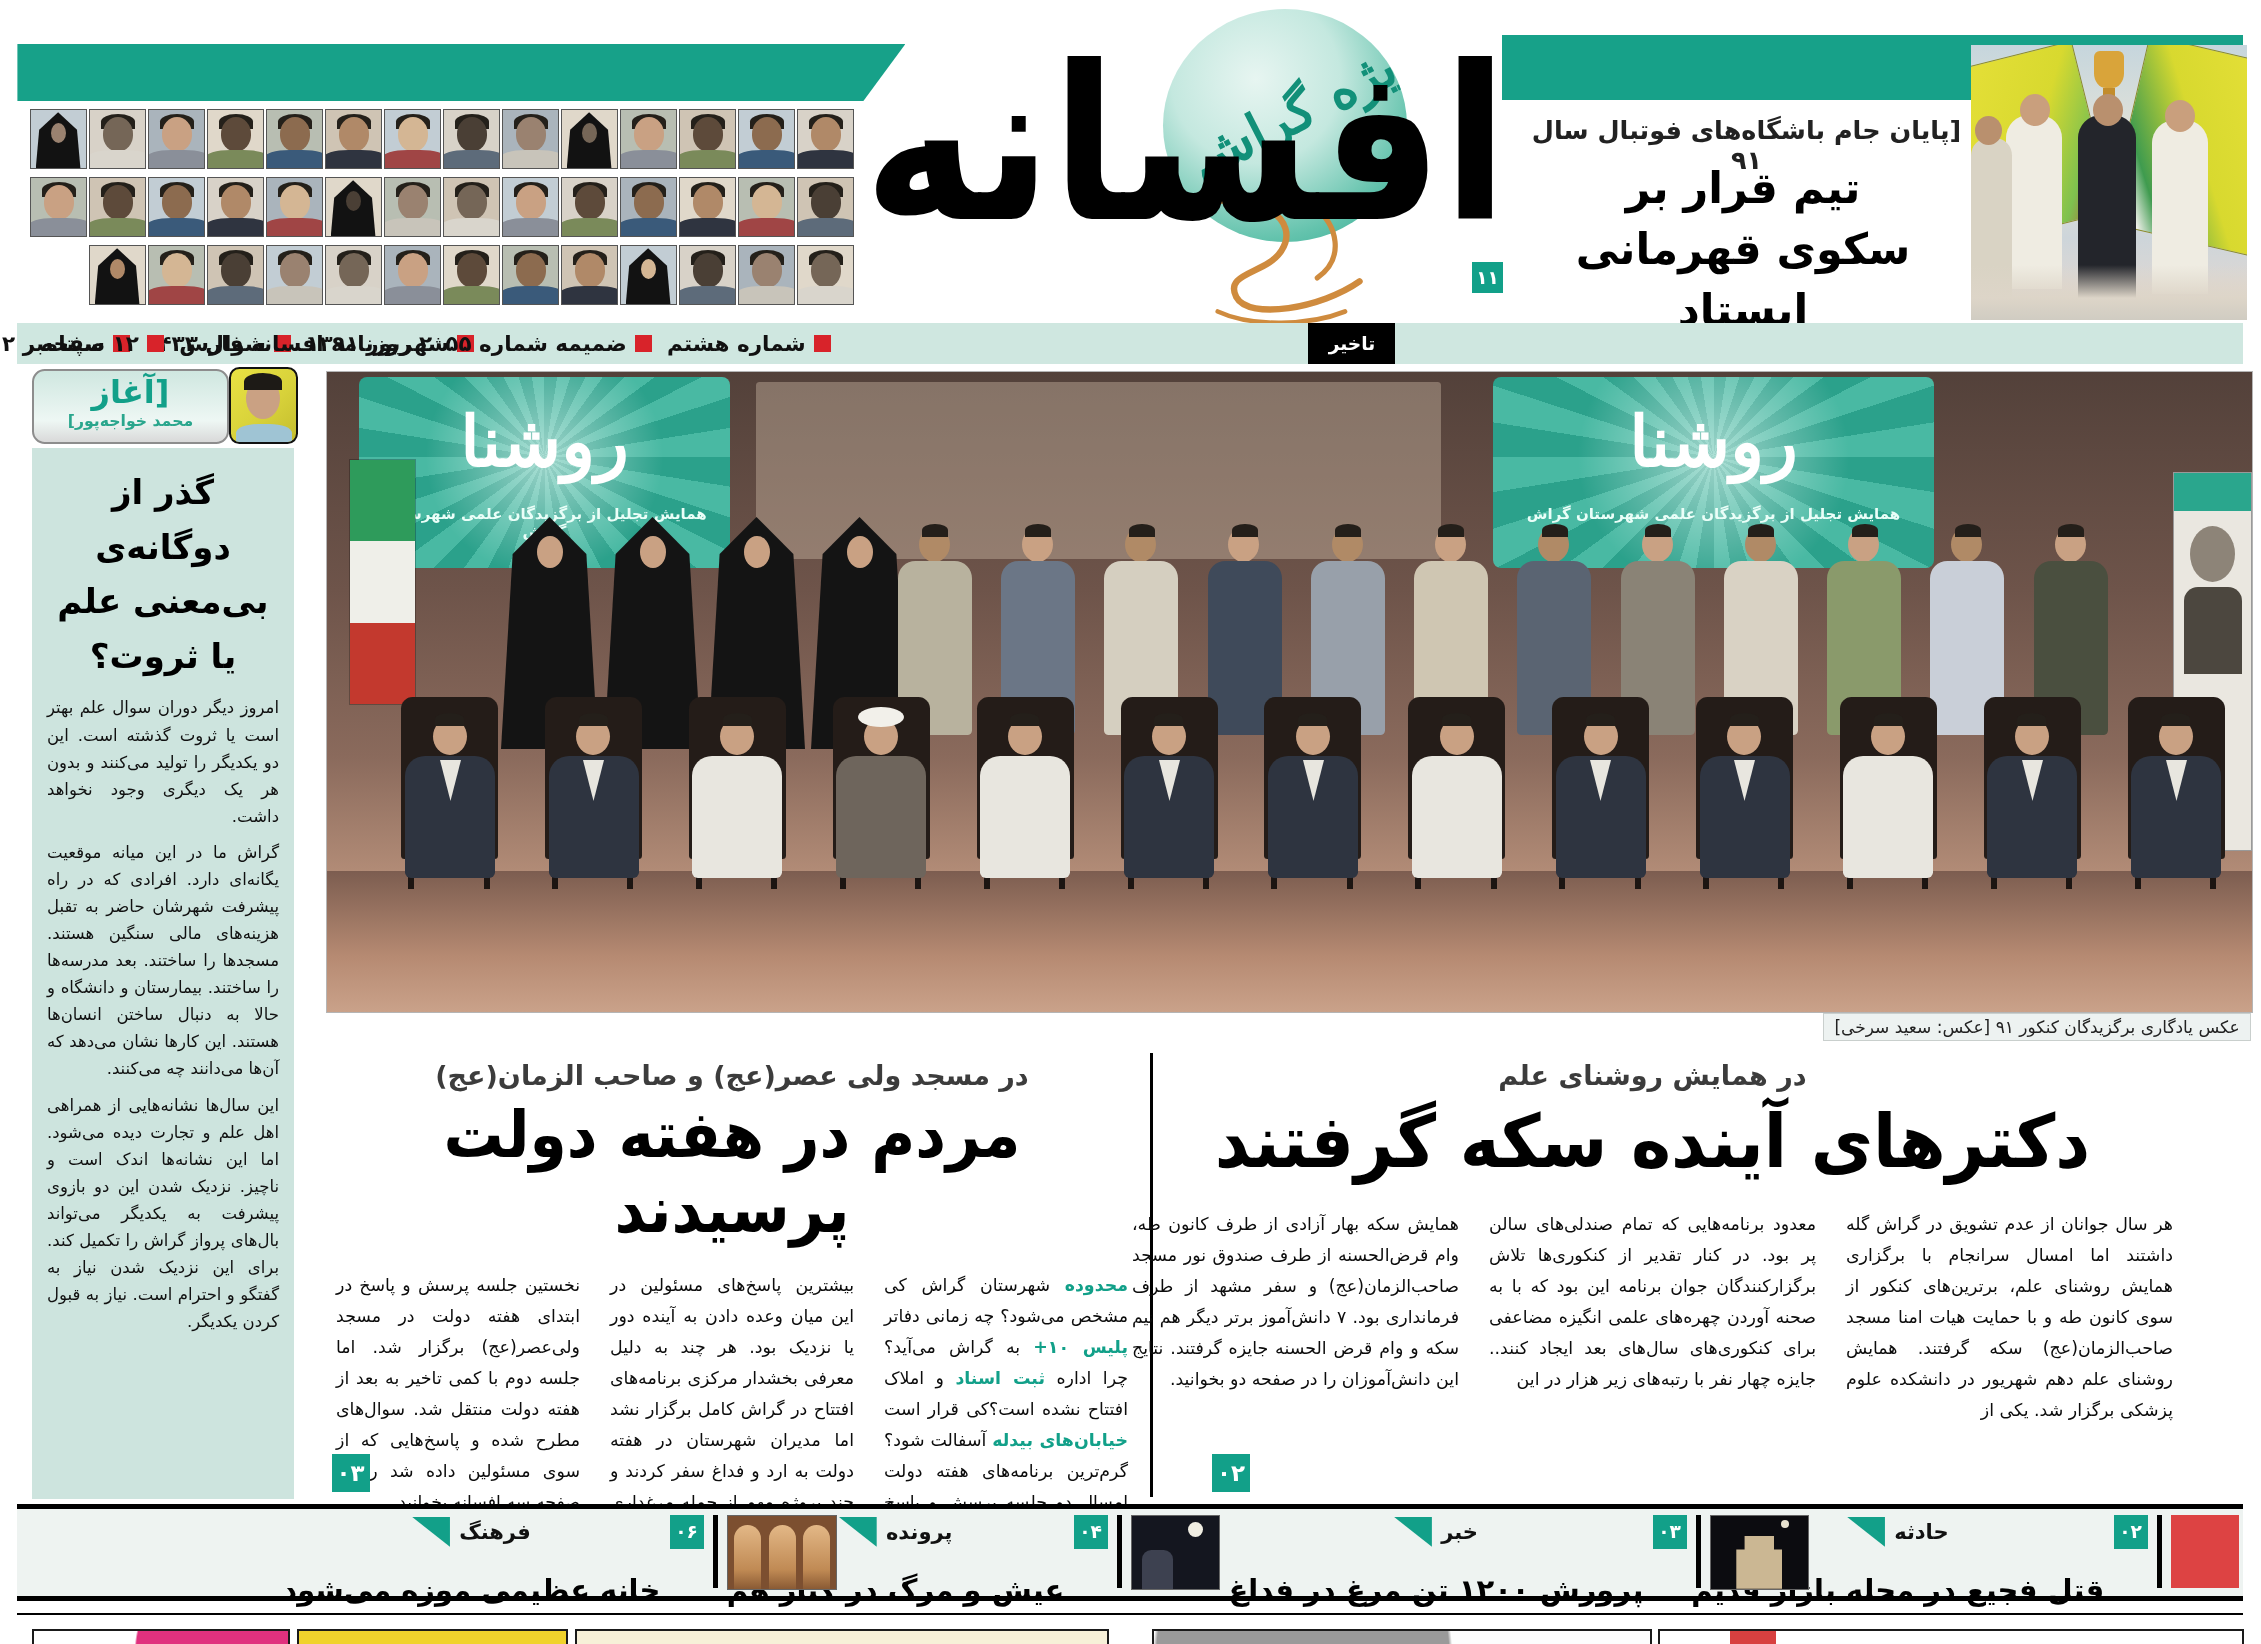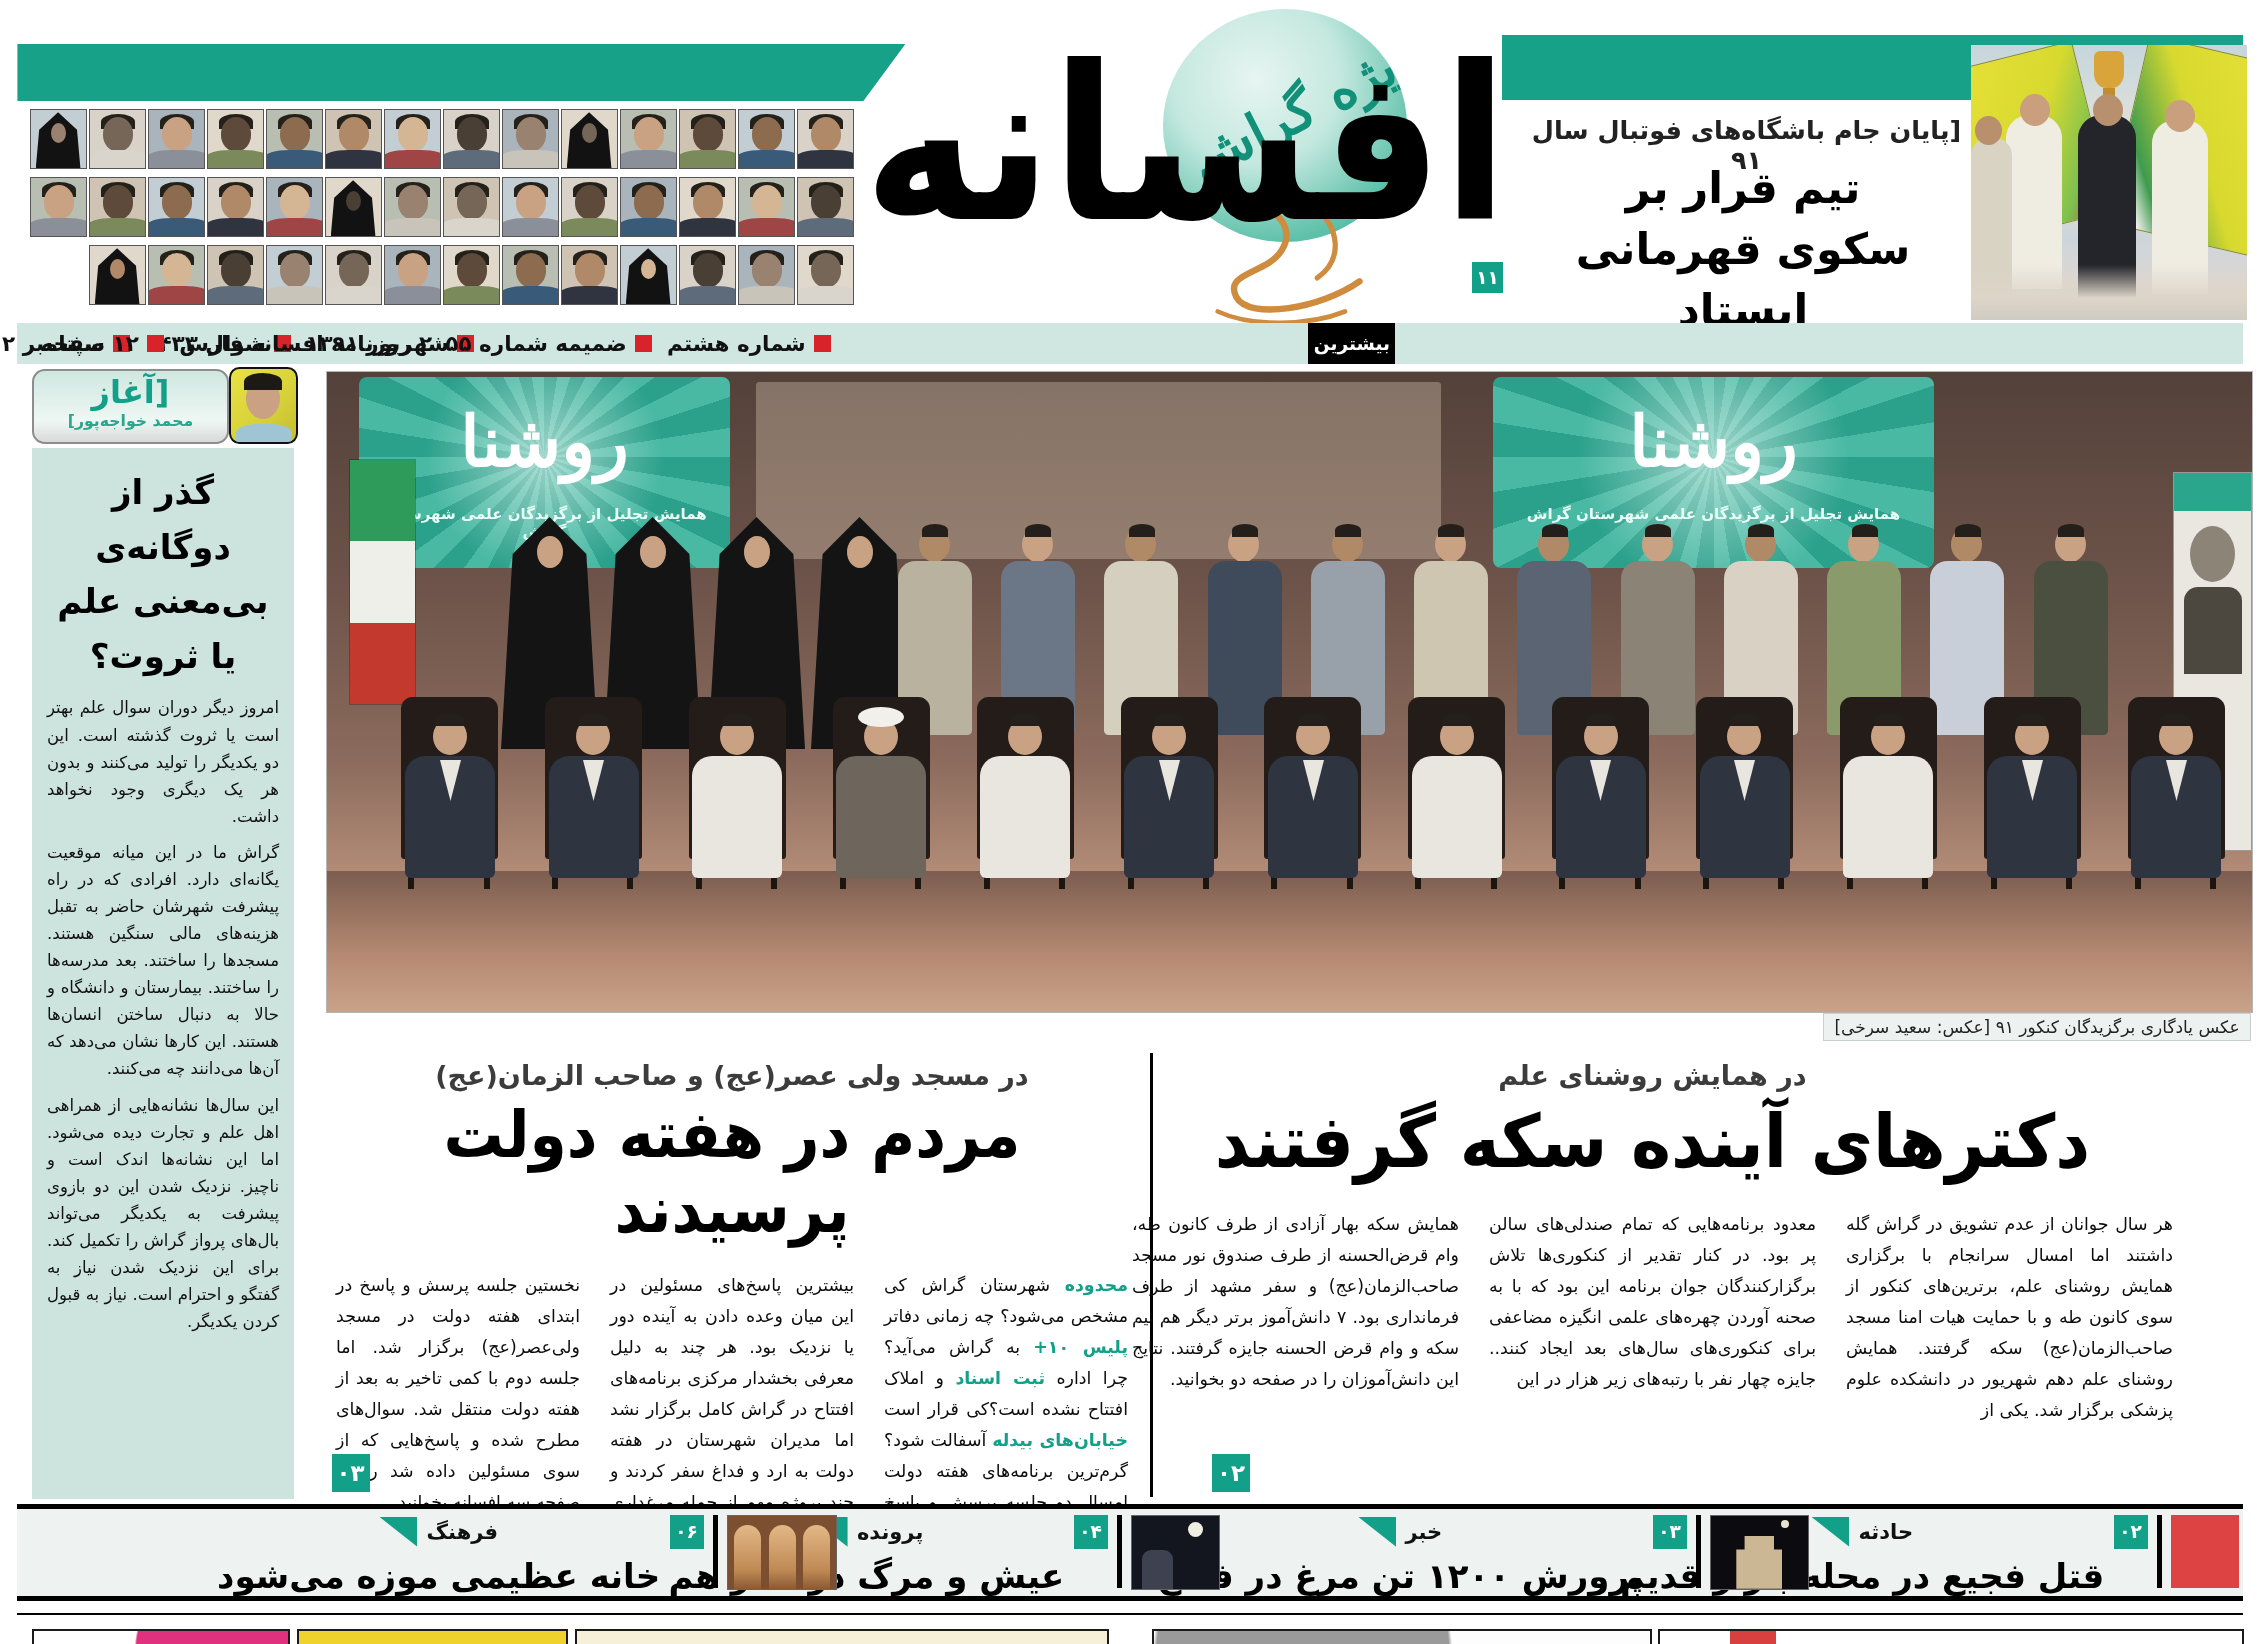--- a/index.html
+++ b/index.html
@@ -99,21 +99,21 @@
   .rule{position:absolute;left:17.4px;width:2226px;background:#000;}
   .strip{position:absolute;left:17.4px;top:1509px;width:2226px;height:87px;background:#eef3f1;display:flex;direction:rtl;}
   .t-cell{display:flex;direction:rtl;align-items:flex-start;padding:5.8px 4.6px 0;box-sizing:border-box;gap:9.3px;}
   .t-img{height:73px;flex:none;border:0.6px solid #666;overflow:hidden;position:relative;}
   .t-line{width:4.6px;height:73px;background:#000;flex:none;}
   .t-page{width:34px;height:34px;font-size:18.6px;flex:none;}
   .t-main{flex:1;display:flex;flex-direction:column;}
   .t-top{display:flex;direction:rtl;justify-content:center;align-items:center;gap:9.3px;height:34px;}
   .t-label{font-size:21px;font-weight:bold;color:#111;}
   .t-tri{width:38px;height:30px;background:#12a089;clip-path:polygon(0 0,100% 0,100% 100%);}
-  .t-headline{text-align:center;font-size:34px;font-weight:900;color:#000;margin-top:7px;cursor:pointer;white-space:nowrap;}
+  .t-headline{text-align:center;font-size:29px;font-weight:900;color:#000;margin-top:24px;cursor:pointer;white-space:nowrap;}
 
   
   .cut{position:absolute;top:1629px;height:15.7px;border:2.3px solid #1a1a1a;border-bottom:none;box-sizing:border-box;overflow:hidden;}
 </style>
 </head>
 <body>
 
 <div id="page">
 
   <div class="greenbar-left"></div>
@@ -363,21 +363,21 @@
         </span>
         <span class="it">
           <span class="sq"></span>
           <span>شوال ۱۴۳۳</span>
         </span>
         <span class="it">
           <span class="sq"></span>
           <span>سپتامبر ۲۰۱۲</span>
         </span>
       </div>
-    <div class="logo-box">بیشترین</div>
+    <div class="logo-box">تاخیر</div>
     <div id="issue" class="dg">
         <span class="it">
           <span class="sq"></span>
           <span>شماره هشتم</span>
         </span>
         <span class="it">
           <span class="sq"></span>
           <span>ضمیمه شماره ۲۰۵۵ روزنامه افسانه فارس</span>
         </span>
         <span class="it">

